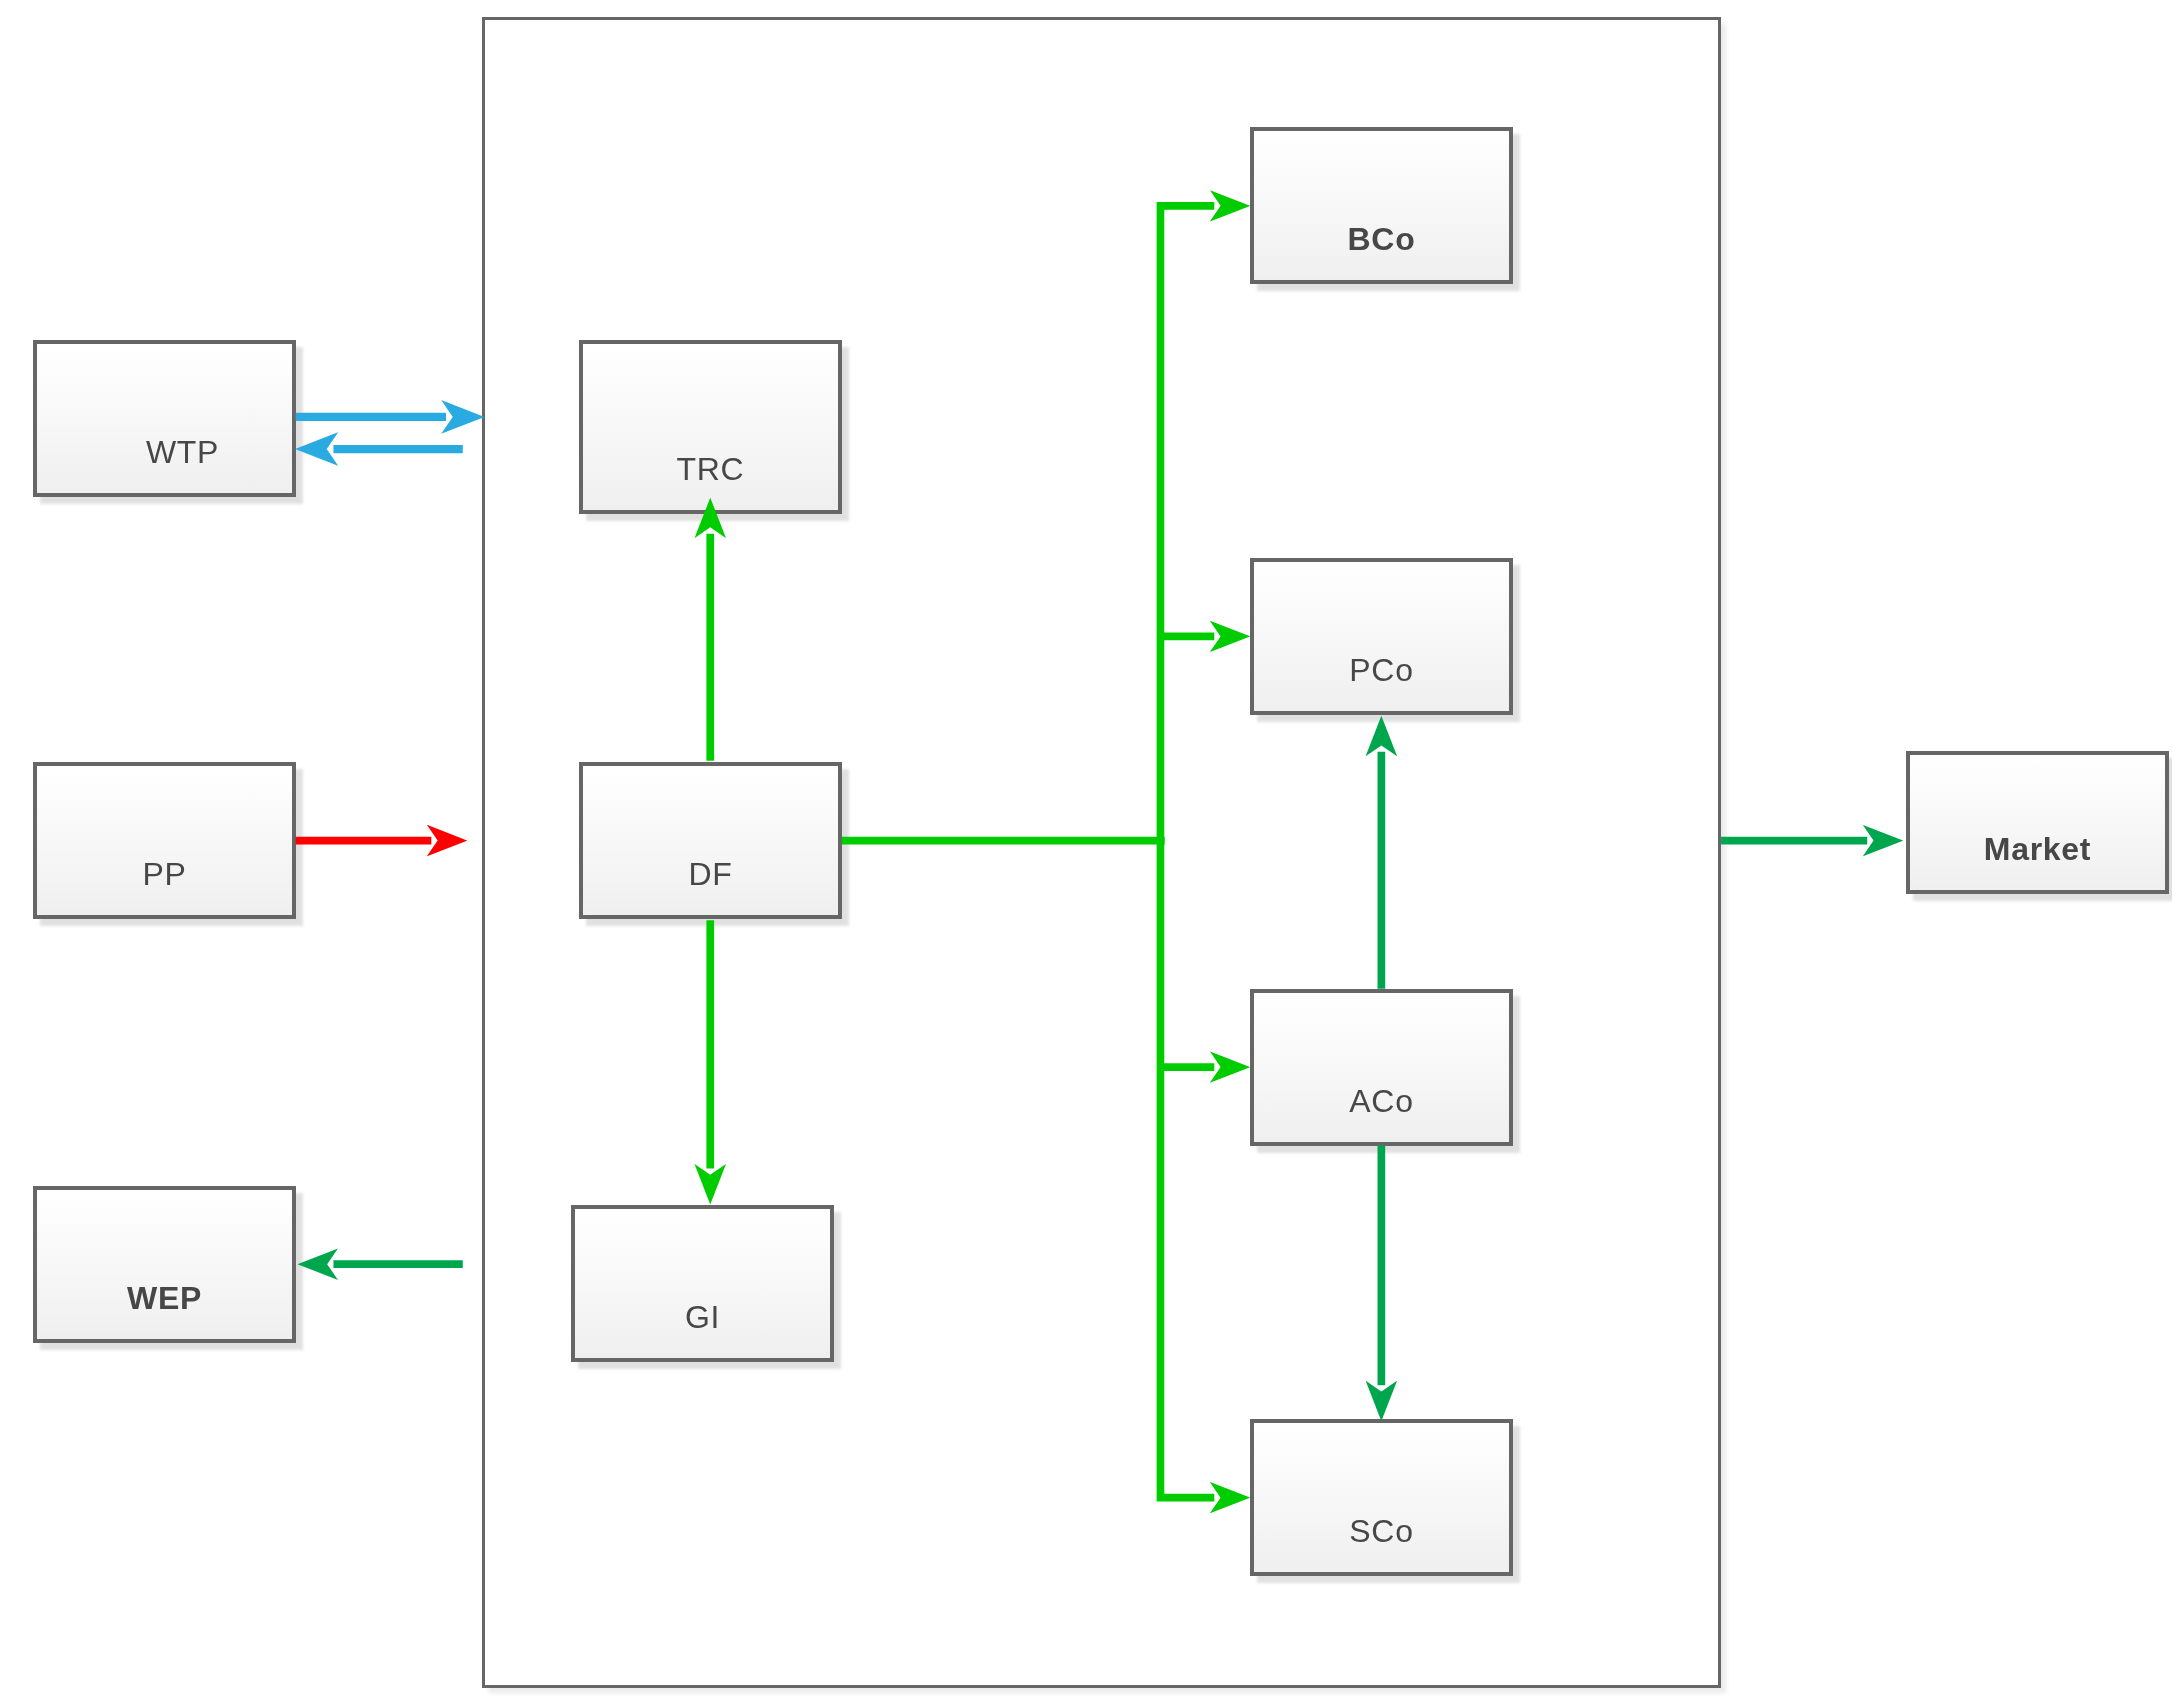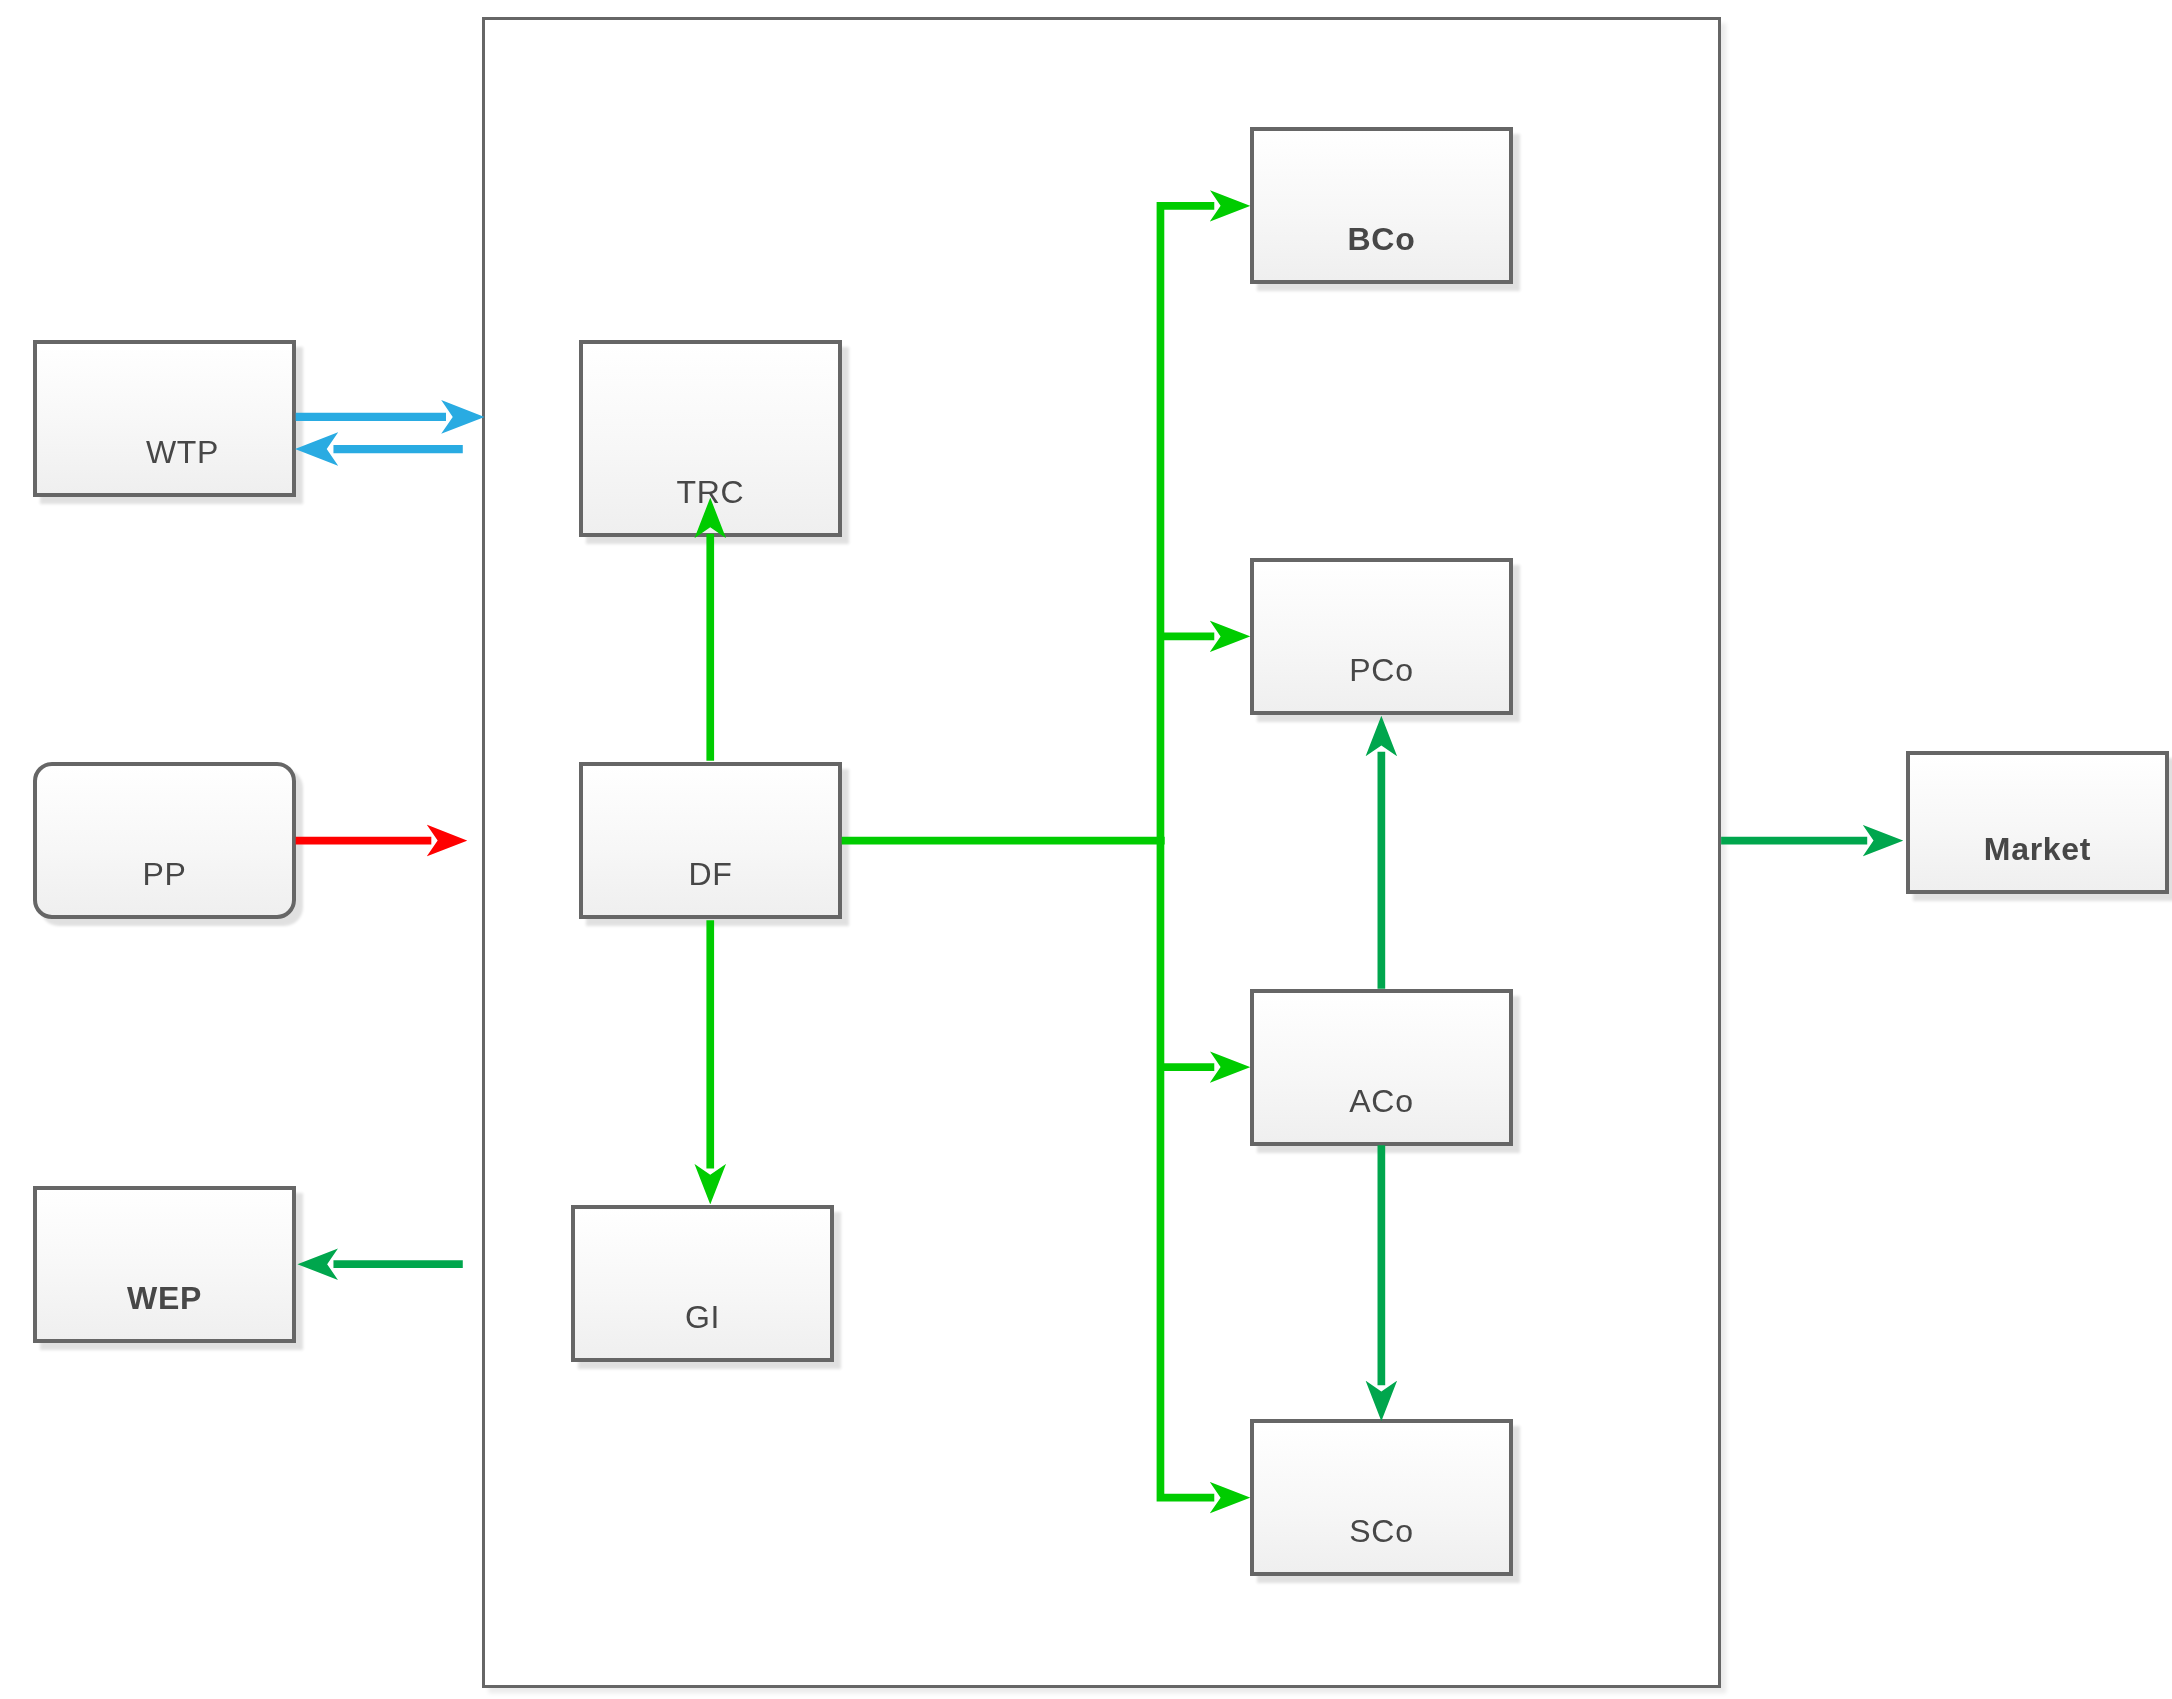--- a/index.html
+++ b/index.html
@@ -54,28 +54,28 @@
 </head>
 <body>
 
 <div id="canvas">
 
   <div class="group" style="left:482px;top:17px;width:1239px;height:1671px;"></div>
 
   <div class="node" style="left:33px;top:340px;width:263px;height:157px;padding-left:36px;">
     <span>WTP</span>
   </div>
-  <div class="node" style="left:33px;top:762px;width:263px;height:157px;border-radius:19px;">
+  <div class="node" style="left:33px;top:762px;width:263px;height:157px;">
     <span>PP</span>
   </div>
   <div class="node" style="left:33px;top:1186px;width:263px;height:157px;font-weight:bold;">
     <span>WEP</span>
   </div>
 
-  <div class="node" style="left:579px;top:340px;width:263px;height:197px;">
+  <div class="node" style="left:579px;top:340px;width:263px;height:174px;">
     <span>TRC</span>
   </div>
   <div class="node" style="left:579px;top:762px;width:263px;height:157px;">
     <span>DF</span>
   </div>
   <div class="node" style="left:571px;top:1205px;width:263px;height:157px;">
     <span>GI</span>
   </div>
 
   <div class="node" style="left:1250px;top:127px;width:263px;height:157px;font-weight:bold;">

